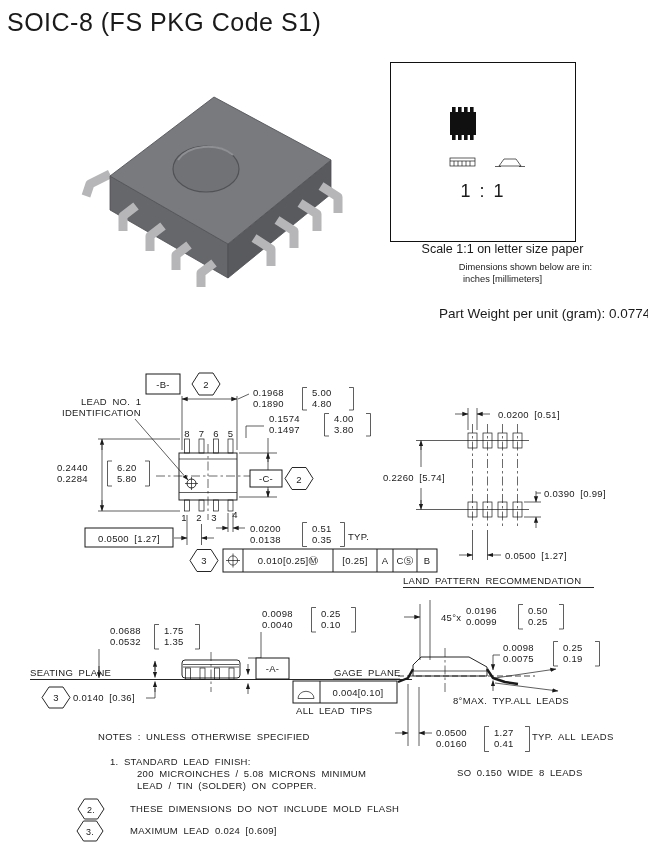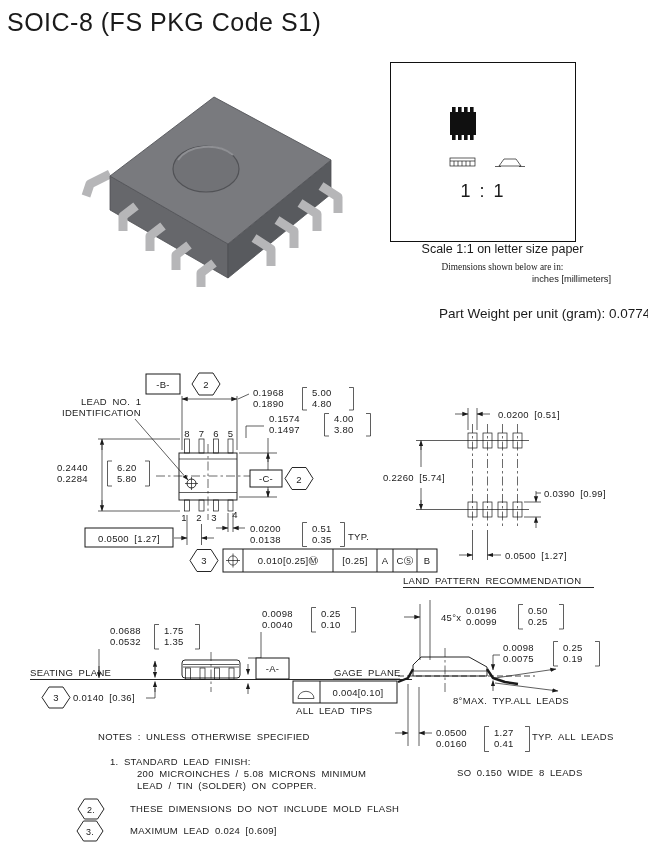--- a/index.html
+++ b/index.html
@@ -2,22 +2,22 @@
 <html><head>
 <meta charset="utf-8">
 <style>
   html,body{margin:0;padding:0;background:#fff;}
   #page{position:relative;width:648px;height:859px;background:#ffffff;overflow:hidden;
         font-family:"Liberation Sans","DejaVu Sans",sans-serif;color:#1a1a1a;}
   .abs{position:absolute;}
   #title{left:0;top:8px;width:648px;font-size:25px;letter-spacing:0.5px;margin-left:7px;}
   #scalebox{left:390px;top:62px;width:184px;height:178px;border:1.5px solid #111;}
   #scale-caption{left:405px;top:242px;width:195px;text-align:center;font-size:12.5px;}
-  #scale-sub1{left:405px;top:262px;width:195px;text-align:center;font-size:9.3px;font-family:Liberation Serif, serif;}
-  #scale-sub2{left:416px;top:274px;width:195px;text-align:right;font-size:9.3px;}
+  #scale-sub1{left:428px;top:262px;width:195px;text-align:center;font-size:9.3px;}
+  #scale-sub2{left:405px;top:274px;width:195px;text-align:center;font-size:9.3px;}
   #part-weight{left:412px;top:306px;width:236px;font-size:13.5px;margin-left:27px;}
   svg text{fill:#1a1a1a;}
   .cad{font-family:"Liberation Sans","DejaVu Sans",sans-serif;font-size:9.5px;letter-spacing:0.3px;word-spacing:2.5px;}
   .cads{font-family:"Liberation Sans","DejaVu Sans",sans-serif;font-size:9px;letter-spacing:0.2px;word-spacing:2px;}
   .mid{text-anchor:middle;}
   .ln{stroke:#1a1a1a;stroke-width:0.95;fill:none;}
   .thin{stroke:#1a1a1a;stroke-width:0.7;fill:none;}
   .cl{stroke:#1a1a1a;stroke-width:0.65;fill:none;stroke-dasharray:9 3 2.5 3;}
   .dash{stroke:#1a1a1a;stroke-width:0.8;fill:none;stroke-dasharray:6 3;}
   .box{fill:#ffffff;stroke:#1a1a1a;stroke-width:1;}

